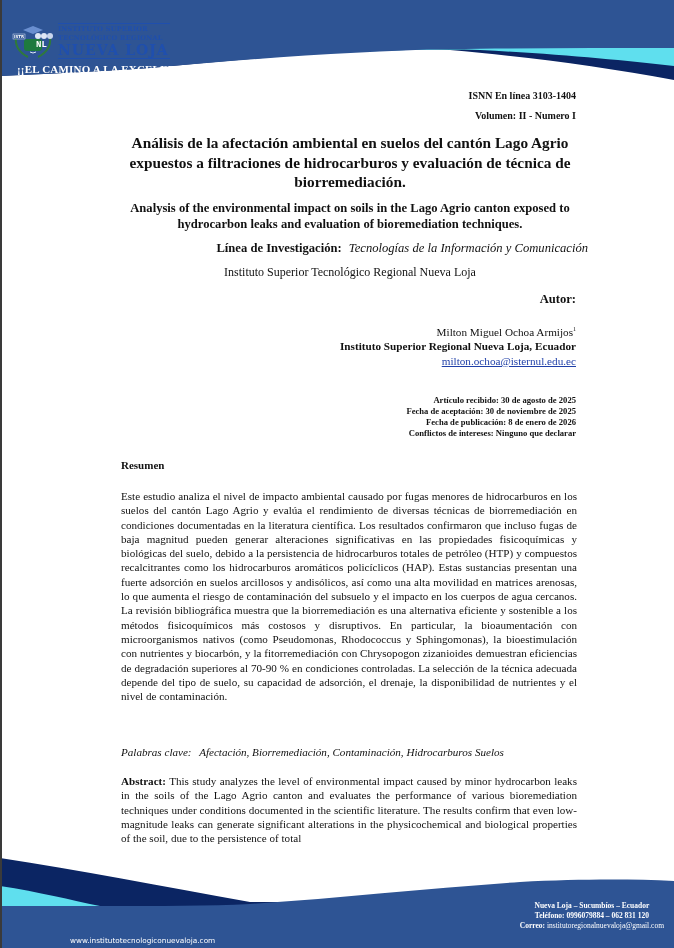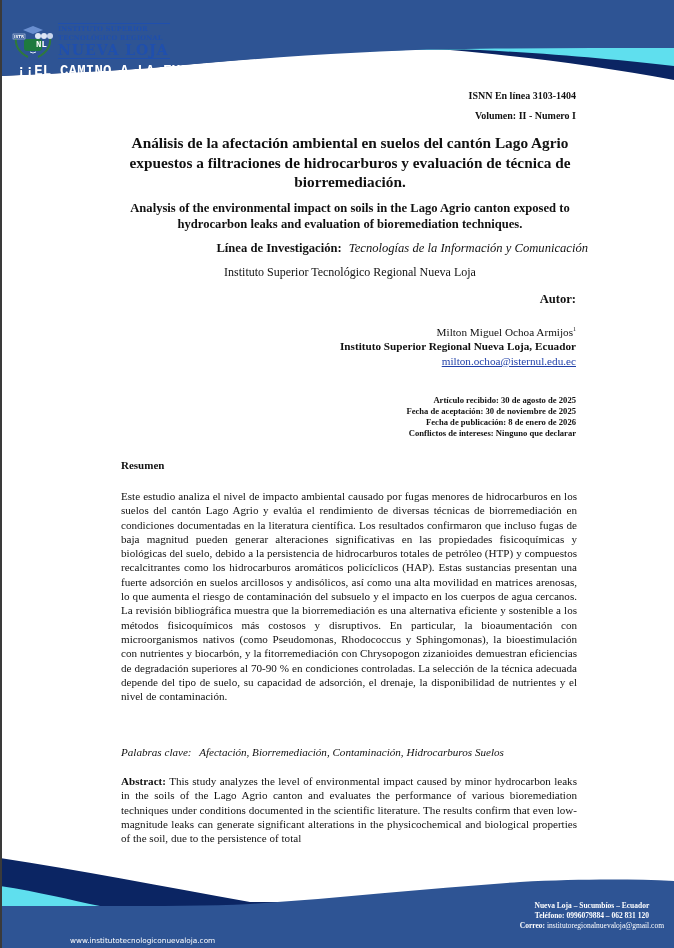--- a/index.html
+++ b/index.html
@@ -12,21 +12,21 @@
     .left-edge { position: absolute; left: 0; top: 0; width: 2px; height: 948px; background: #3a3a3a; z-index: 5; }
     
     .header { position: absolute; left: 0; top: 0; width: 674px; height: 80px; }
     .header svg { position: absolute; left: 0; top: 0; }
     .logo-badge { position: absolute; left: 10px; top: 24px; width: 46px; height: 34px; }
     .logo-text { position: absolute; left: 58px; top: 22px; width: 112px; line-height: 1; }
     .logo-line { display: block; font-family: "DejaVu Serif", serif; font-weight: bold; color: #1f4fae; letter-spacing: 0.3px; }
     .logo-line.l1, .logo-line.l2 { font-size: 6.5px; margin-bottom: 2px; }
     .logo-line.l3 { font-size: 14px; letter-spacing: 1px; }
     .logo-rule { height: 1px; background: #1f4fae; margin: 1px 0 2px 0; width: 112px; }
-    .slogan { position: absolute; left: 17px; top: 63px; font-family: Liberation Mono, monospace; font-weight: bold; font-size: 14px; color: #ffffff; letter-spacing: 0.2px; }
+    .slogan { position: absolute; left: 17px; top: 63px; font-family: Liberation Serif, serif; font-weight: bold; font-size: 11px; color: #ffffff; letter-spacing: 0.2px; }
 
     
     .issn { position: absolute; right: 98px; top: 90px; font-size: 10px; font-weight: bold; }
     .volumen { position: absolute; right: 98px; top: 110px; font-size: 10px; font-weight: bold; }
 
     .title-es { position: absolute; left: 100px; width: 500px; top: 133px; text-align: center; font-size: 15.3px; font-weight: bold; line-height: 19.5px; }
     .title-en { position: absolute; left: 100px; width: 500px; top: 200px; text-align: center; font-size: 12.6px; font-weight: bold; line-height: 16px; }
     .linea { position: absolute; left: 88px; width: 500px; top: 241px; text-align: right; font-size: 12.6px; }
     .linea .lbl { font-weight: bold; }
     .linea .val { font-style: italic; margin-left: 4px; }

